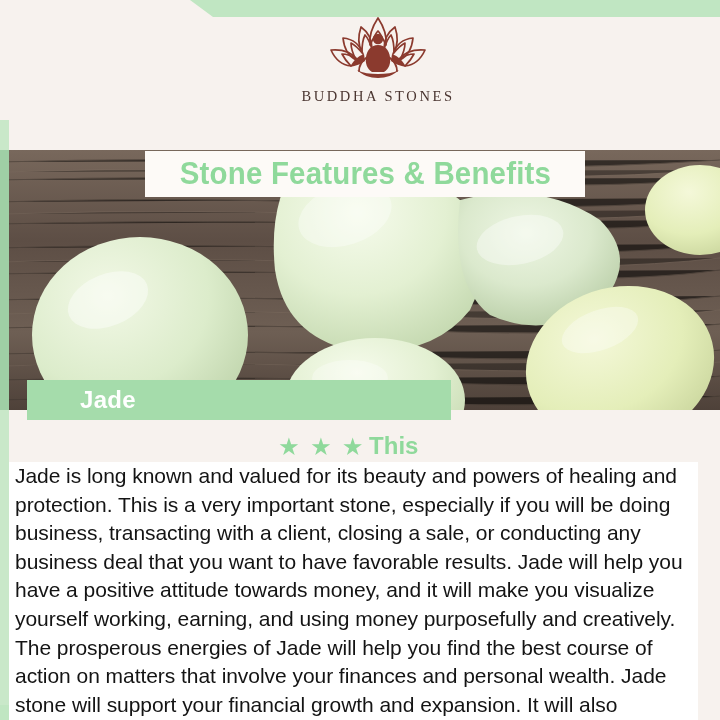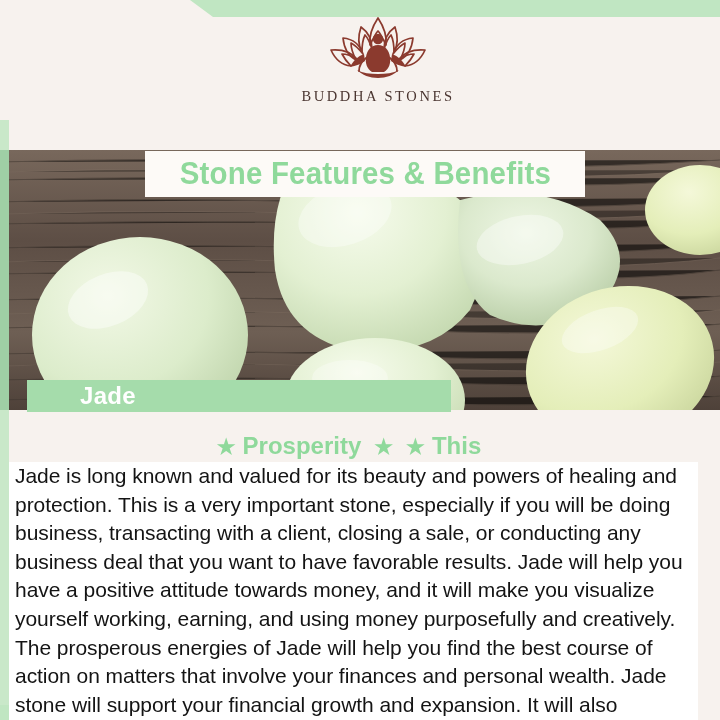--- a/index.html
+++ b/index.html
@@ -72,21 +72,21 @@
     overflow:hidden;z-index:3;
     background:#6b5a50;
   }
   .photo svg{display:block;width:720px;height:260px;}
 
   .photo-edge-l{position:absolute;top:150px;left:0;width:9px;height:260px;background:#9fcfa5;z-index:5;}
   .photo-edge-r{position:absolute;top:150px;right:22px;width:10px;height:260px;background:#a8d6ad;z-index:5;}
 
   
   .jade-bar{
-    position:absolute;top:380px;left:27px;width:424px;height:32px;
+    position:absolute;top:380px;left:27px;width:424px;height:40px;
     background:#a5dcab;
     display:flex;align-items:center;
     z-index:6;
   }
   .jade-label{
     margin-left:53px;
     font-family:"Liberation Sans Narrow","Liberation Sans",sans-serif;
     font-weight:bold;font-size:24px;color:#ffffff;letter-spacing:0.3px;
   }
 
@@ -239,21 +239,20 @@
   <div class="photo-edge-l"></div>
   <div class="photo-edge-r"></div>
 
   <div class="jade-bar">
     <span class="jade-label">Jade</span>
   </div>
 
   <div class="benefits">
     <span class="benefit">
       <span class="star">★</span>
-      <span>Prosperity</span>
     </span>
     <span class="benefit">
       <span class="star">★</span>
     </span>
     <span class="benefit">
       <span class="star">★</span>
       <span>This</span>
     </span>
   </div>
 

